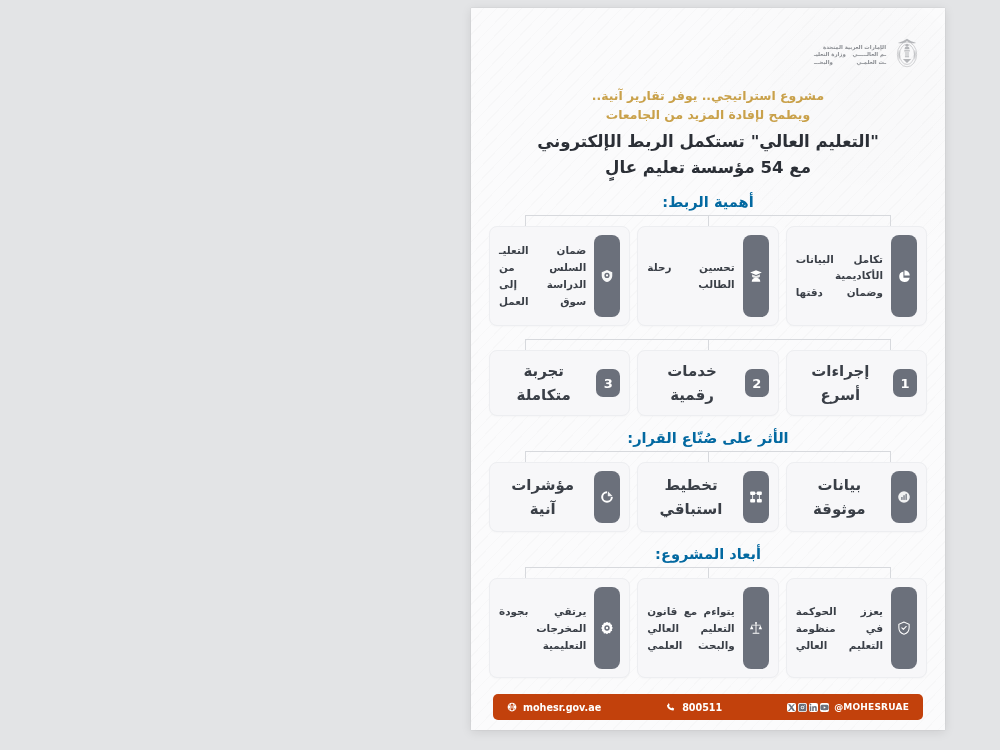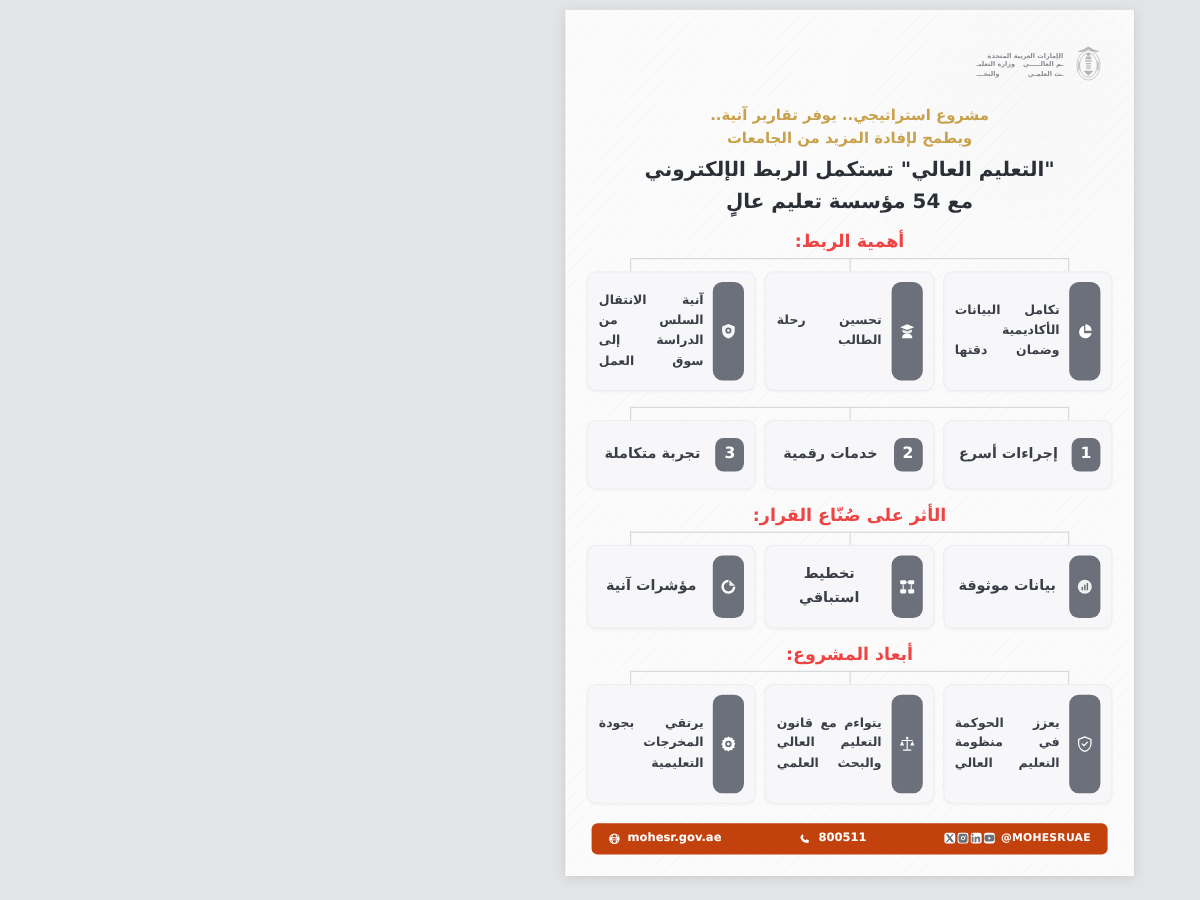--- a/index.html
+++ b/index.html
@@ -51,21 +51,21 @@
     font-size:12.4px;line-height:1.55;margin-top:16px;letter-spacing:.1px;
   }
   .headline{
     text-align:center;color:#2b2f36;font-weight:700;
     font-size:16.6px;line-height:1.52;margin-top:5px;letter-spacing:-.1px;
   }
 
   
   .section{margin-top:13px;}
   .sec-title{
-    text-align:center;color:#ef4444;font-weight:700;font-size:14.6px;
+    text-align:center;color:#0369a1;font-weight:700;font-size:14.6px;
     letter-spacing:-.1px;margin-bottom:5px;
   }
   .bracket{
     position:relative;height:11px;margin:0 36px 0 36px;
   }
   .bracket i{position:absolute;background:#d7d9dd;display:block;}
   .bracket .h{left:0;right:0;top:0;height:1px;}
   .bracket .vl{left:0;top:0;width:1px;height:11px;}
   .bracket .vr{right:0;top:0;width:1px;height:11px;}
   .bracket .vc{left:50%;top:0;width:1px;height:11px;}
@@ -93,21 +93,21 @@
   .card.mid{min-height:52px;}
 
   
   .num-tile{
     flex:0 0 auto;width:24px;height:28px;background:#6b707b;border-radius:7px;
     display:flex;align-items:center;justify-content:center;
     color:#fff;font-size:13px;font-weight:700;
   }
   .card.numbered{align-items:center;}
   .card.numbered .card-text{
-    text-align:center;text-align-last:center;font-size:12px;
+    text-align:center;text-align-last:center;font-size:15px;
   }
 
   
   .footer{
     margin:16px 4px 0 4px;background:#c2410c;border-radius:5px;
     height:26px;display:flex;align-items:center;direction:ltr;
     padding:0 14px;color:#fff;
   }
   .f-item{display:flex;align-items:center;gap:6px;font-size:9.6px;font-weight:600;}
   .f-item svg{width:10px;height:10px;fill:#fff;display:block;}
@@ -197,21 +197,21 @@
             <div class="card-text">تحسين رحلة الطالب</div>
           </div>
           <div class="card tall">
             <div class="icon-tile">
               <svg viewBox="0 0 24 24">
                   <path d="M12 1.6 3 5.4v6.2c0 5 3.8 9.4 9 10.8 5.2-1.4 9-5.8 9-10.8V5.4z" opacity=".95"></path>
                   <circle cx="12" cy="11" r="4.4" fill="#6b707b"></circle>
                   <circle cx="12" cy="11" r="1.8" fill="#ffffff"></circle>
                 </svg>
             </div>
-            <div class="card-text">آنية الانتقال السلس من الدراسة إلى سوق العمل</div>
+            <div class="card-text">ضمان التعليـ السلس من الدراسة إلى سوق العمل</div>
           </div>
         </div>
       </div>
 
       <div class="section">
         <div class="bracket">
           <i class="h"></i>
             <i class="vl"></i>
             <i class="vc"></i>
             <i class="vr"></i>

